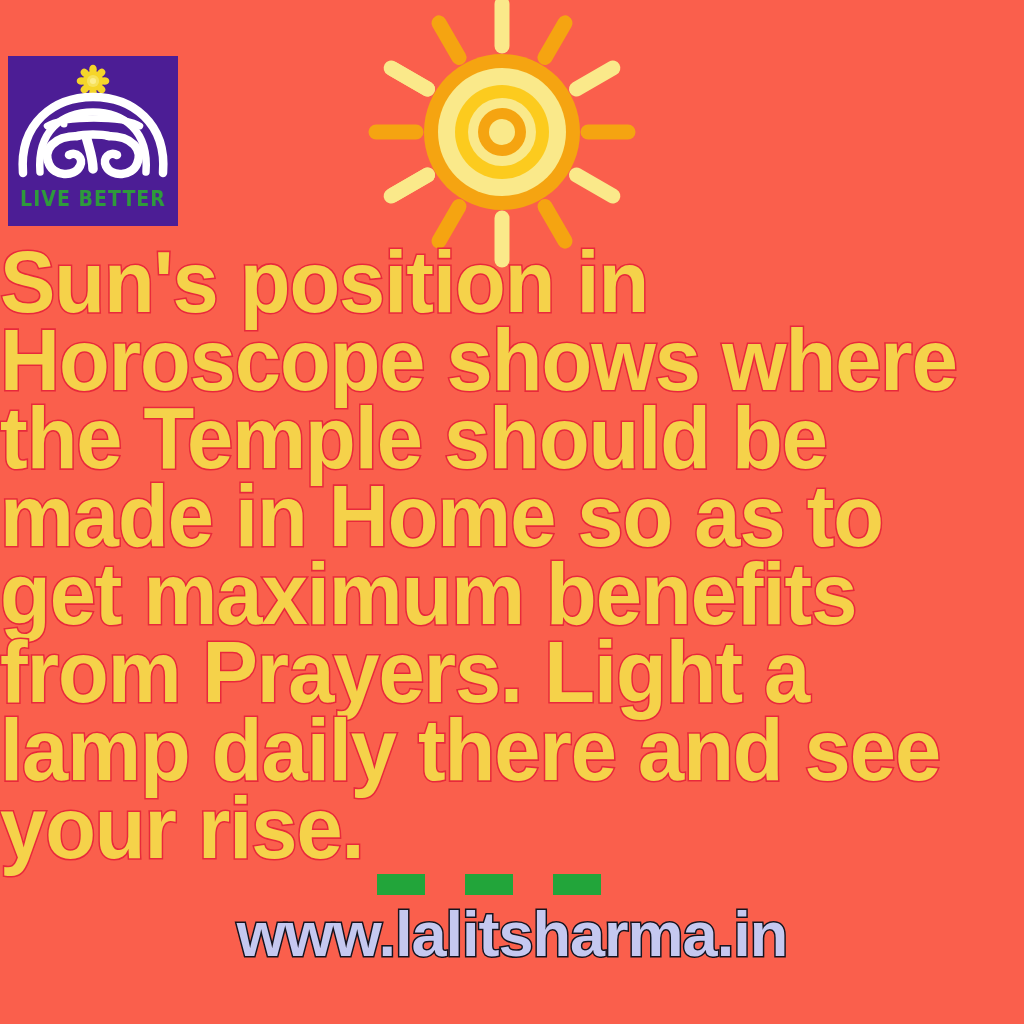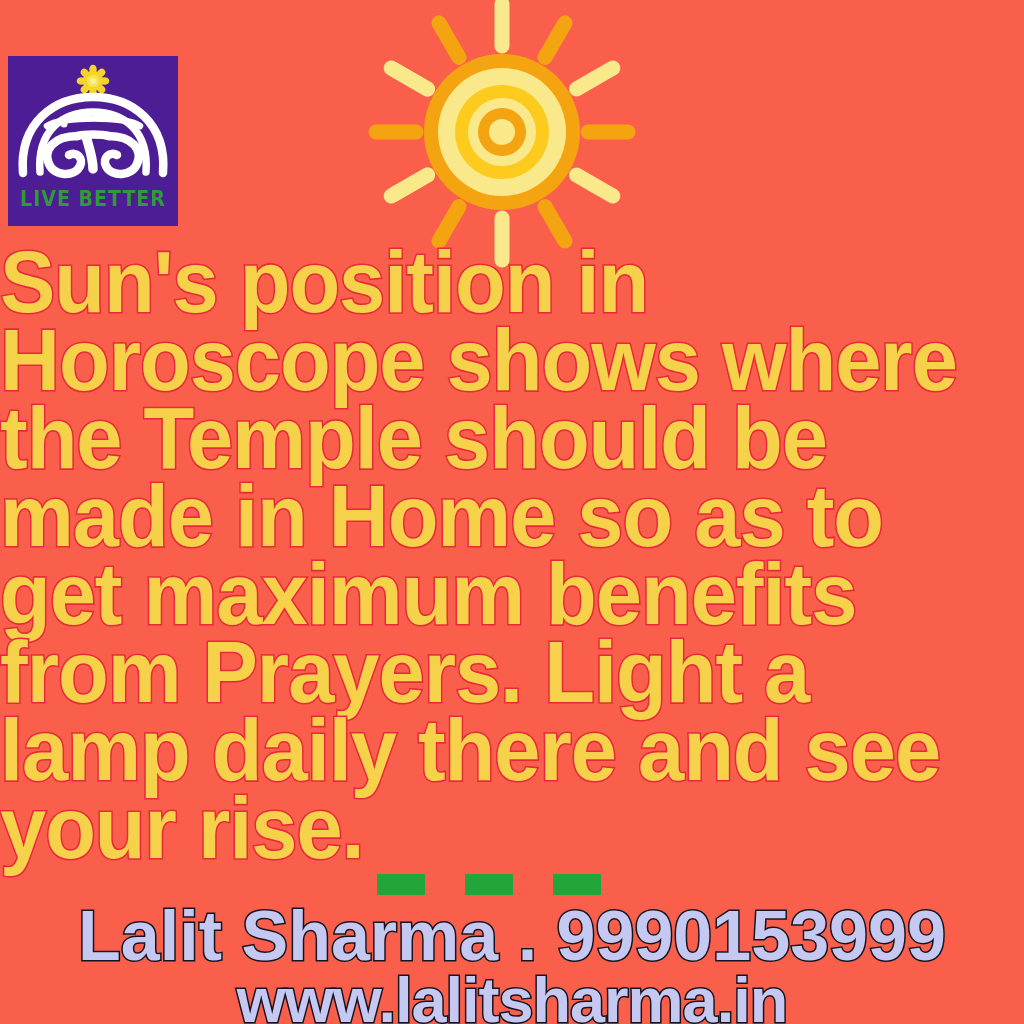--- a/index.html
+++ b/index.html
@@ -229,17 +229,16 @@
     <span class="headline-line">your rise.</span>
   </div>
 
   <div id="dash-row">
     <span class="dash"></span>
     <span class="dash"></span>
     <span class="dash"></span>
   </div>
 
   <div id="footer">
-    <span class="footer-line" id="footer-contact">Lalit Sharma . 9990153999</span>
     <span class="footer-line" id="footer-site">www.lalitsharma.in</span>
   </div>
 
 </div>
 
 </body></html>

